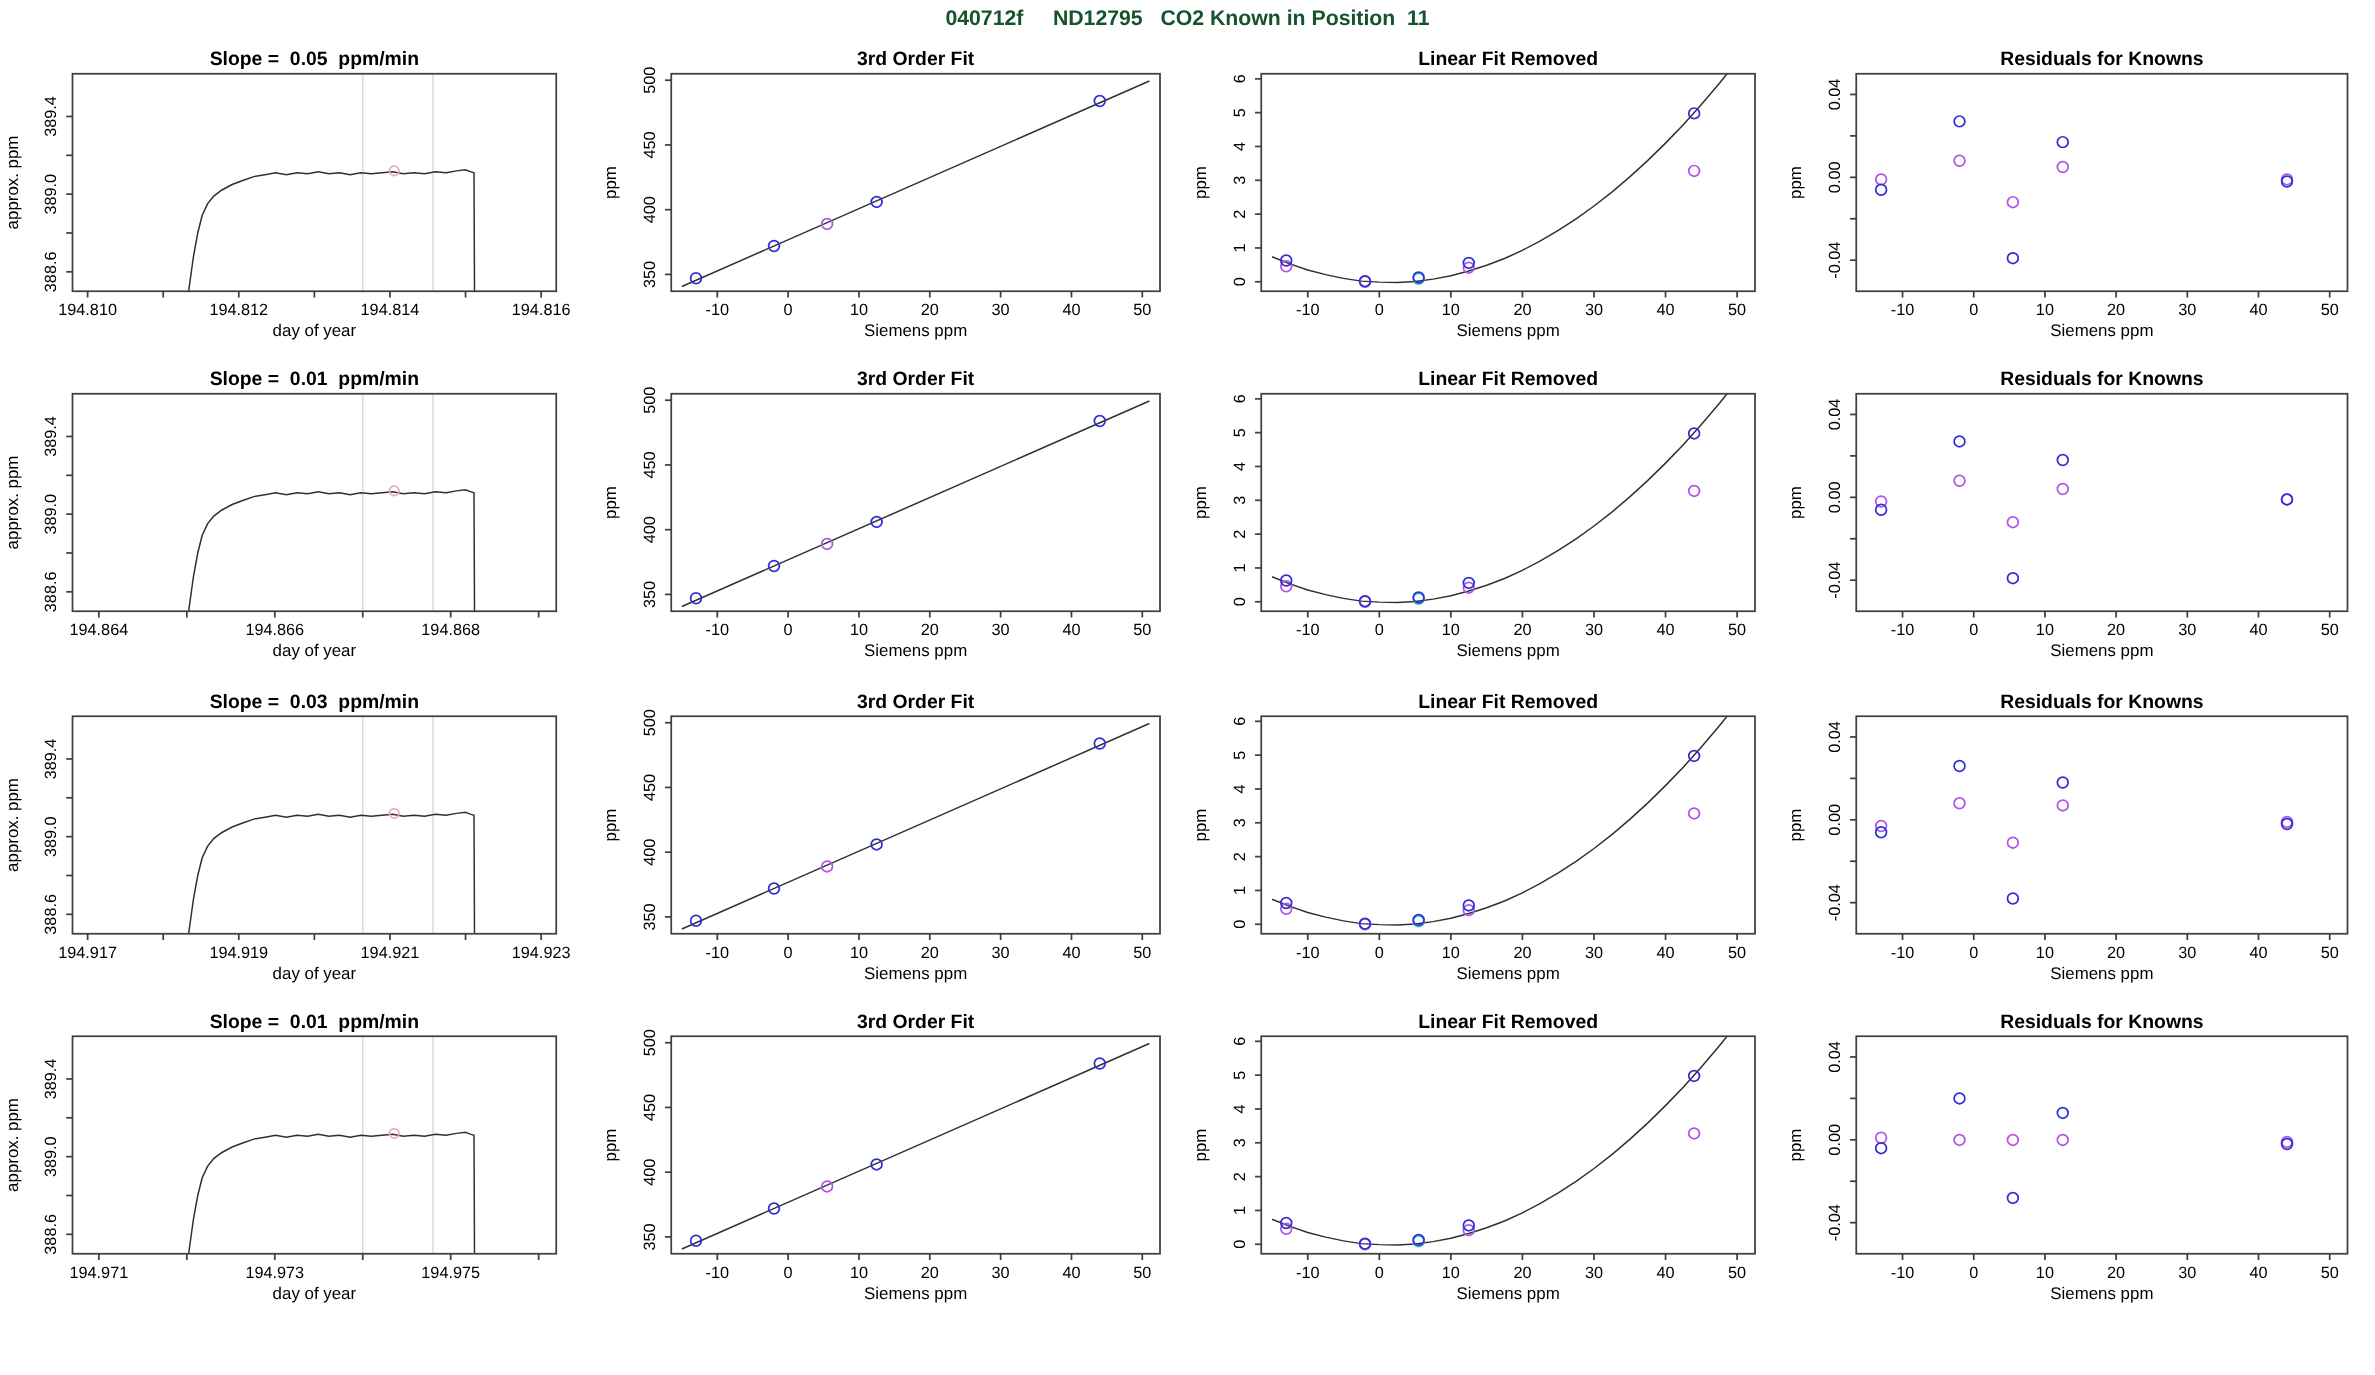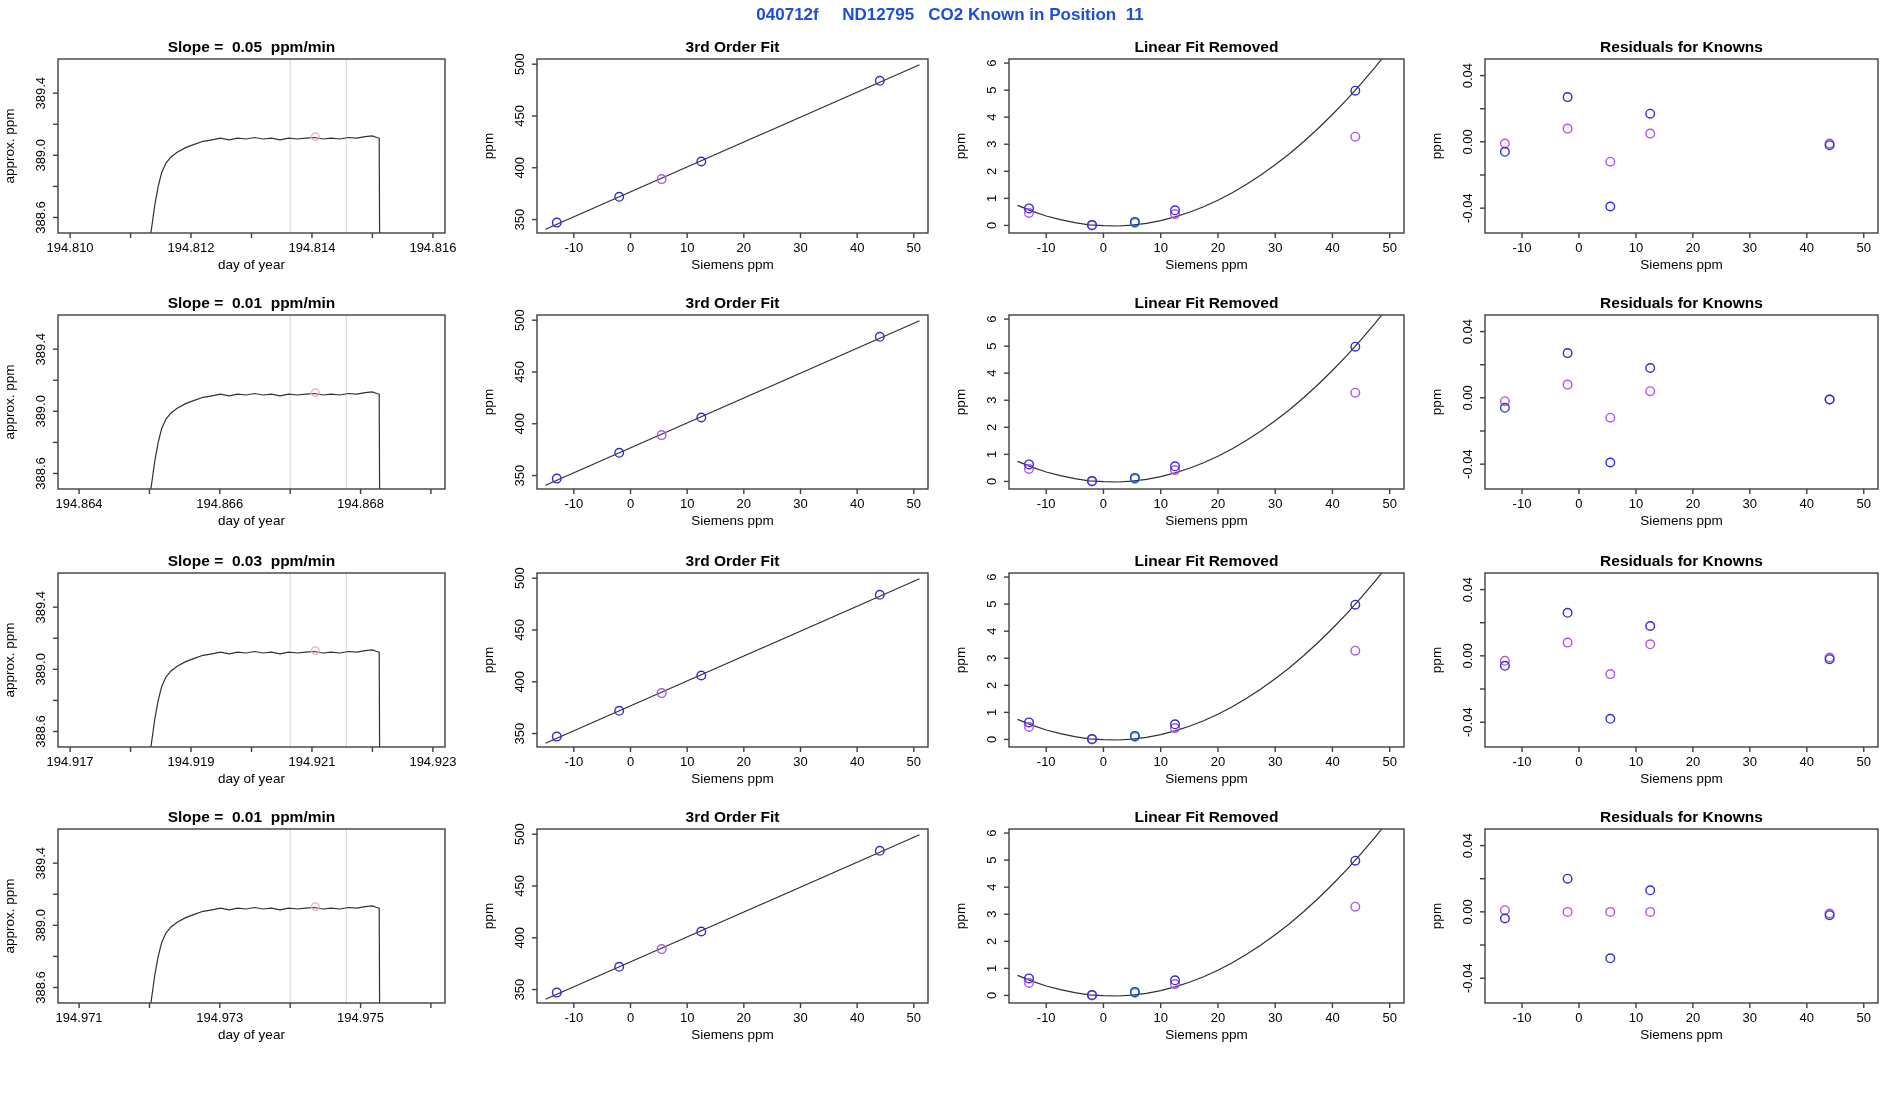--- a/index.html
+++ b/index.html
@@ -1,19 +1,19 @@
 <!DOCTYPE html>
 <html><head>
 <meta charset="utf-8">
 <style>
   html,body{margin:0;padding:0;background:#ffffff;}
   .page{position:relative;width:1900px;height:1100px;background:#ffffff;
         font-family:"Liberation Sans",sans-serif;overflow:hidden;}
   .main-title{position:absolute;top:5px;left:0;width:1900px;text-align:center;
-              font-size:17px;font-weight:bold;color:#1d4ed8;white-space:pre;}
+              font-size:17px;font-weight:bold;color:#14532d;white-space:pre;}
   #chart{position:absolute;top:0;left:0;}
   #chart text{white-space:pre;fill:#000;}
   .ptitle{font-size:15.5px;font-weight:bold;}
   .tick{font-size:13px;}
   .alab{font-size:13.5px;}
   .frame{fill:none;stroke:#3f3f3f;stroke-width:1.4;}
   .axisline{stroke:#3f3f3f;stroke-width:1.4;}
   .vline{stroke:#dcdcdc;stroke-width:1.2;}
   .curve{fill:none;stroke:#303030;stroke-width:1.2;}
   .pt{fill:none;stroke-width:1.4;}

